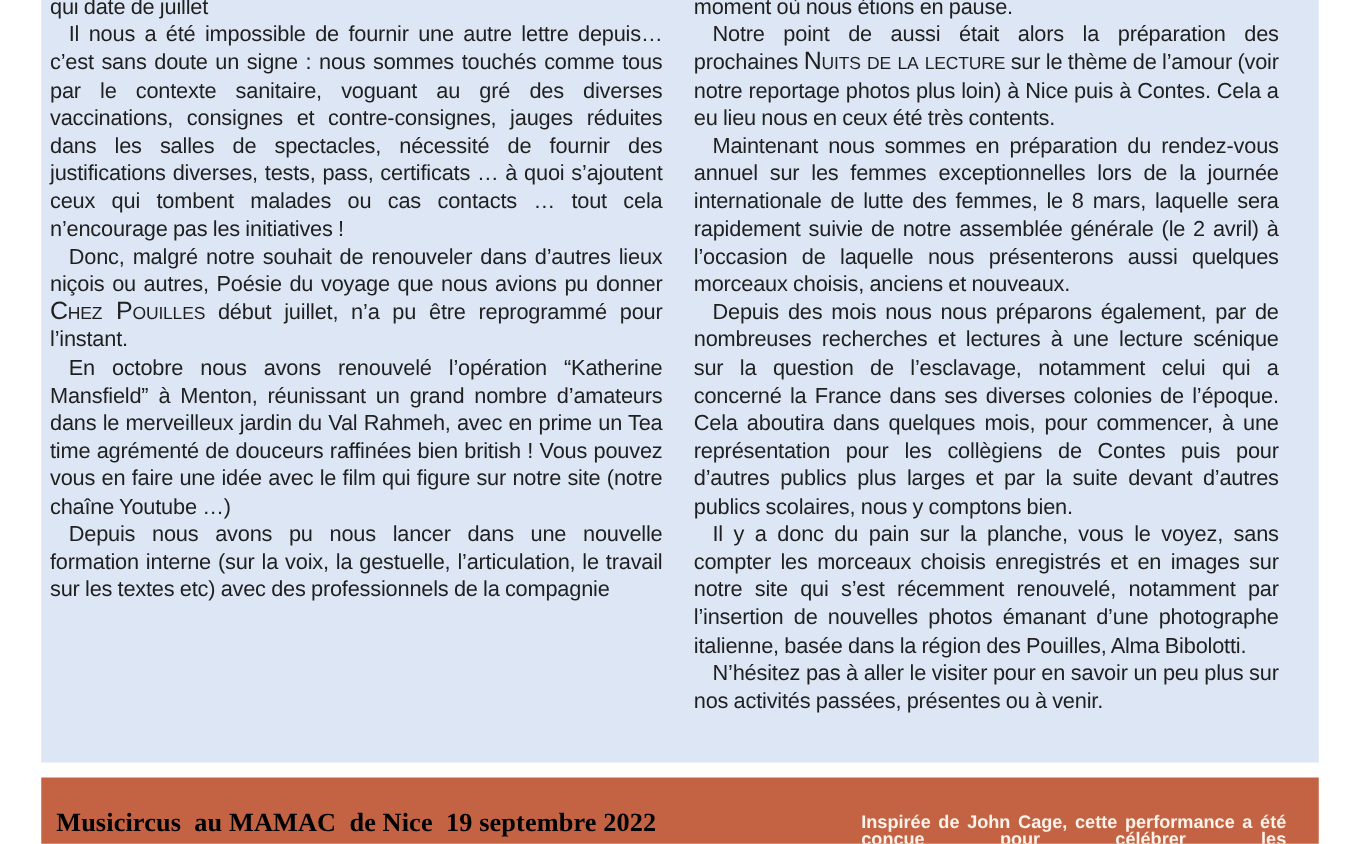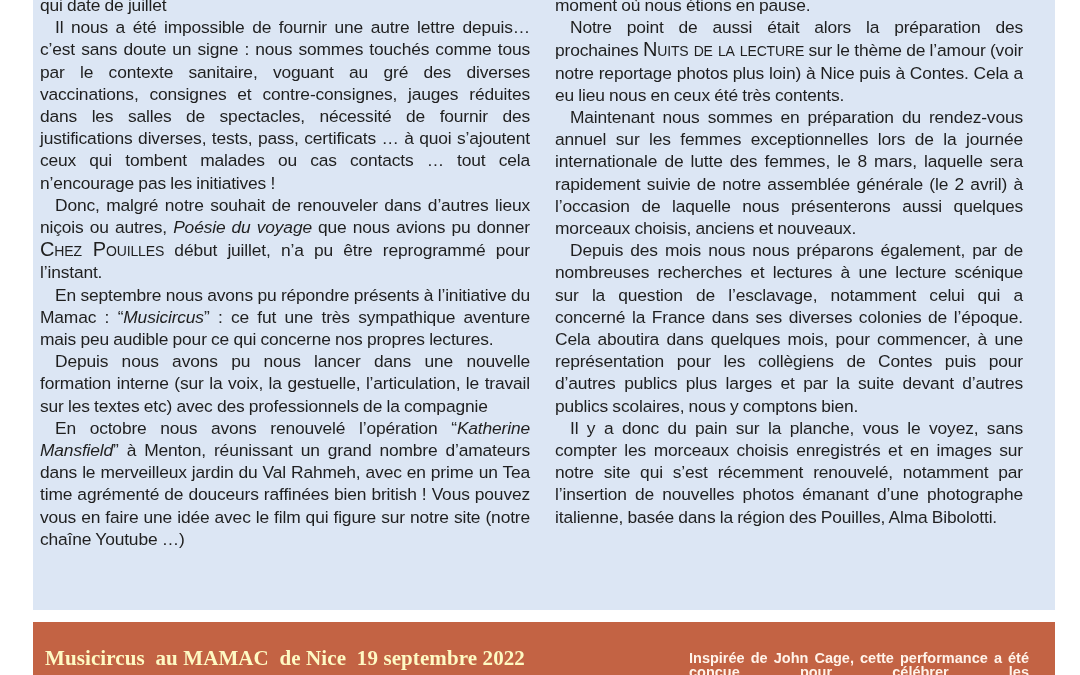--- a/index.html
+++ b/index.html
@@ -38,38 +38,38 @@
     .column p {
       margin: 0;
       text-indent: 15px;
       text-align-last: left;
     }
     .column p.noindent { text-indent: 0; }
     .sc {
       font-variant: small-caps;
       font-size: 20px;
     }
-    .it { font-style: italic; }
+    .it { }
     .banner {
       position: absolute;
       left: 33px;
       top: 622px;
       width: 1022px;
       height: 60px;
       background: #c36344;
       overflow: hidden;
     }
     .banner-title {
       position: absolute;
       left: 12px;
       top: 24px;
       font-family: "Liberation Serif", "DejaVu Serif", serif;
       font-weight: bold;
       font-size: 21px;
-      color: #fef9c3;
+      color: #000000;
       letter-spacing: 0.1px;
       white-space: pre;
     }
     .banner-desc {
       position: absolute;
       left: 656px;
       top: 29px;
       width: 340px;
       font-family: "Liberation Sans", "DejaVu Sans", sans-serif;
       font-weight: bold;
@@ -88,42 +88,42 @@
 
 <div class="column col-left">
   <p class="noindent">qui date de juillet</p>
   <p>
     <span>Il nous a été impossible de fournir une autre lettre depuis… c’est sans doute un signe : nous sommes touchés comme tous par le contexte sanitaire, voguant au gré des diverses vaccinations, consignes et contre-consignes, jauges réduites dans les salles de spectacles, nécessité de fournir des justifications diverses, tests, pass, certificats … à quoi s’ajoutent ceux qui tombent malades ou cas contacts … tout cela n’encourage pas les initiatives !</span>
   </p>
   <p>
     <span>Donc, malgré notre souhait de renouveler dans d’autres lieux niçois ou autres, </span><span class="it">Poésie du voyage</span><span> que nous avions pu donner </span><span class="sc">Chez Pouilles</span><span> début juillet, n’a pu être reprogrammé pour l’instant.</span>
   </p>
   <p>
-    <span>En septembre nous avons pu répondre présents à l’initiative du Mamac : “</span><span class="it">Musicircus</span><span>” : ce fut une très sympathique aventure mais peu audible pour ce qui concerne nos propres lectures.</span>
+    <span>En octobre nous avons renouvelé l’opération “</span><span class="it">Katherine Mansfield</span><span>” à Menton, réunissant un grand nombre d’amateurs dans le merveilleux jardin du Val Rahmeh, avec en prime un Tea time agrémenté de douceurs raffinées bien british ! Vous pouvez vous en faire une idée avec le film qui figure sur notre site (notre chaîne Youtube …)</span>
   </p>
   <p>
     <span>Depuis nous avons pu nous lancer dans une nouvelle formation interne (sur la voix, la gestuelle, l’articulation, le travail sur les textes etc) avec des professionnels de la compagnie</span>
-  </p>
-  <p>
-    <span>En octobre nous avons renouvelé l’opération “</span><span class="it">Katherine Mansfield</span><span>” à Menton, réunissant un grand nombre d’amateurs dans le merveilleux jardin du Val Rahmeh, avec en prime un Tea time agrémenté de douceurs raffinées bien british ! Vous pouvez vous en faire une idée avec le film qui figure sur notre site (notre chaîne Youtube …)</span>
   </p>
 </div>
 
 <div class="column col-right">
   <p class="noindent">moment où nous étions en pause.</p>
   <p>
     <span>Notre point de aussi était alors la préparation des prochaines </span><span class="sc">Nuits de la lecture</span><span> sur le thème de l’amour (voir notre reportage photos plus loin) à Nice puis à Contes. Cela a eu lieu nous en ceux été très contents.</span>
   </p>
   <p>
     <span>Maintenant nous sommes en préparation du rendez-vous annuel sur les femmes exceptionnelles lors de la journée internationale de lutte des femmes, le 8 mars, laquelle sera rapidement suivie de notre assemblée générale (le 2 avril) à l’occasion de laquelle nous présenterons aussi quelques morceaux choisis, anciens et nouveaux.</span>
   </p>
   <p>
     <span>Depuis des mois nous nous préparons également, par de nombreuses recherches et lectures à une lecture scénique sur la question de l’esclavage, notamment celui qui a concerné la France dans ses diverses colonies de l’époque. Cela aboutira dans quelques mois, pour commencer, à une représentation pour les collègiens de Contes puis pour d’autres publics plus larges et par la suite devant d’autres publics scolaires, nous y comptons bien.</span>
   </p>
   <p>
     <span>Il y a donc du pain sur la planche, vous le voyez, sans compter les morceaux choisis enregistrés et en images sur notre site qui s’est récemment renouvelé, notamment par l’insertion de nouvelles photos émanant d’une photographe italienne, basée dans la région des Pouilles, Alma Bibolotti.</span>
   </p>
+  <p>
+    <span>N’hésitez pas à aller le visiter pour en savoir un peu plus sur nos activités passées, présentes ou à venir.</span>
+  </p>
 </div>
 
 <div class="banner">
   <div class="banner-title">Musicircus  au MAMAC  de Nice  19 septembre 2022</div>
   <div class="banner-desc">Inspirée de John Cage, cette performance a été conçue pour célébrer les</div>
 </div>
 
 </body></html>

